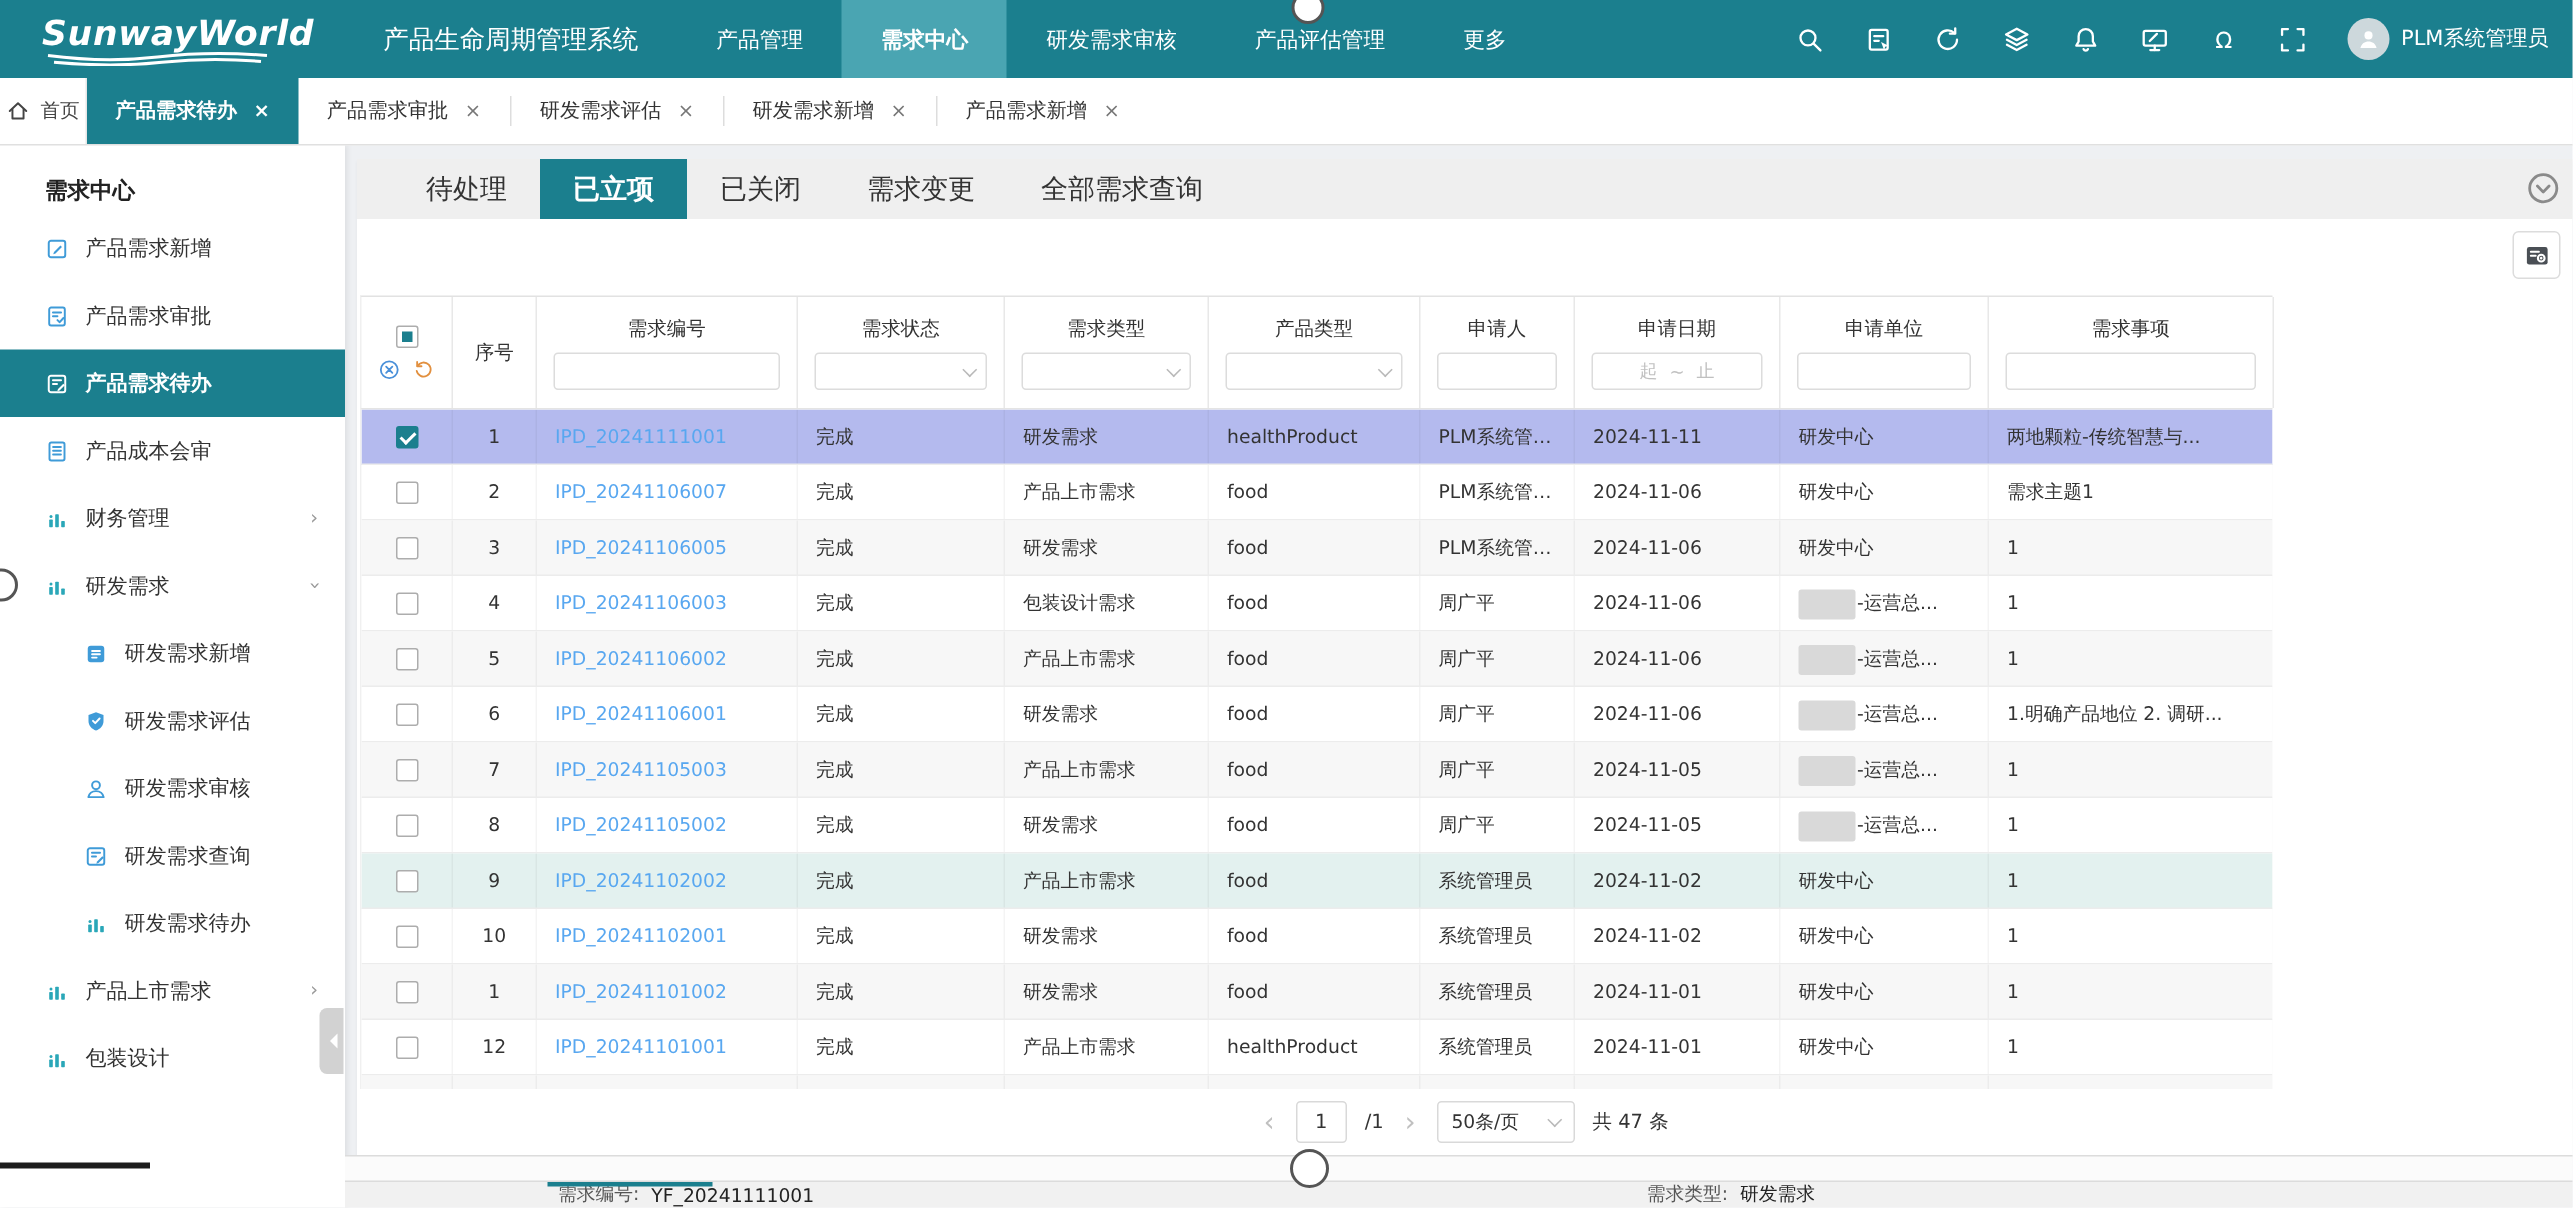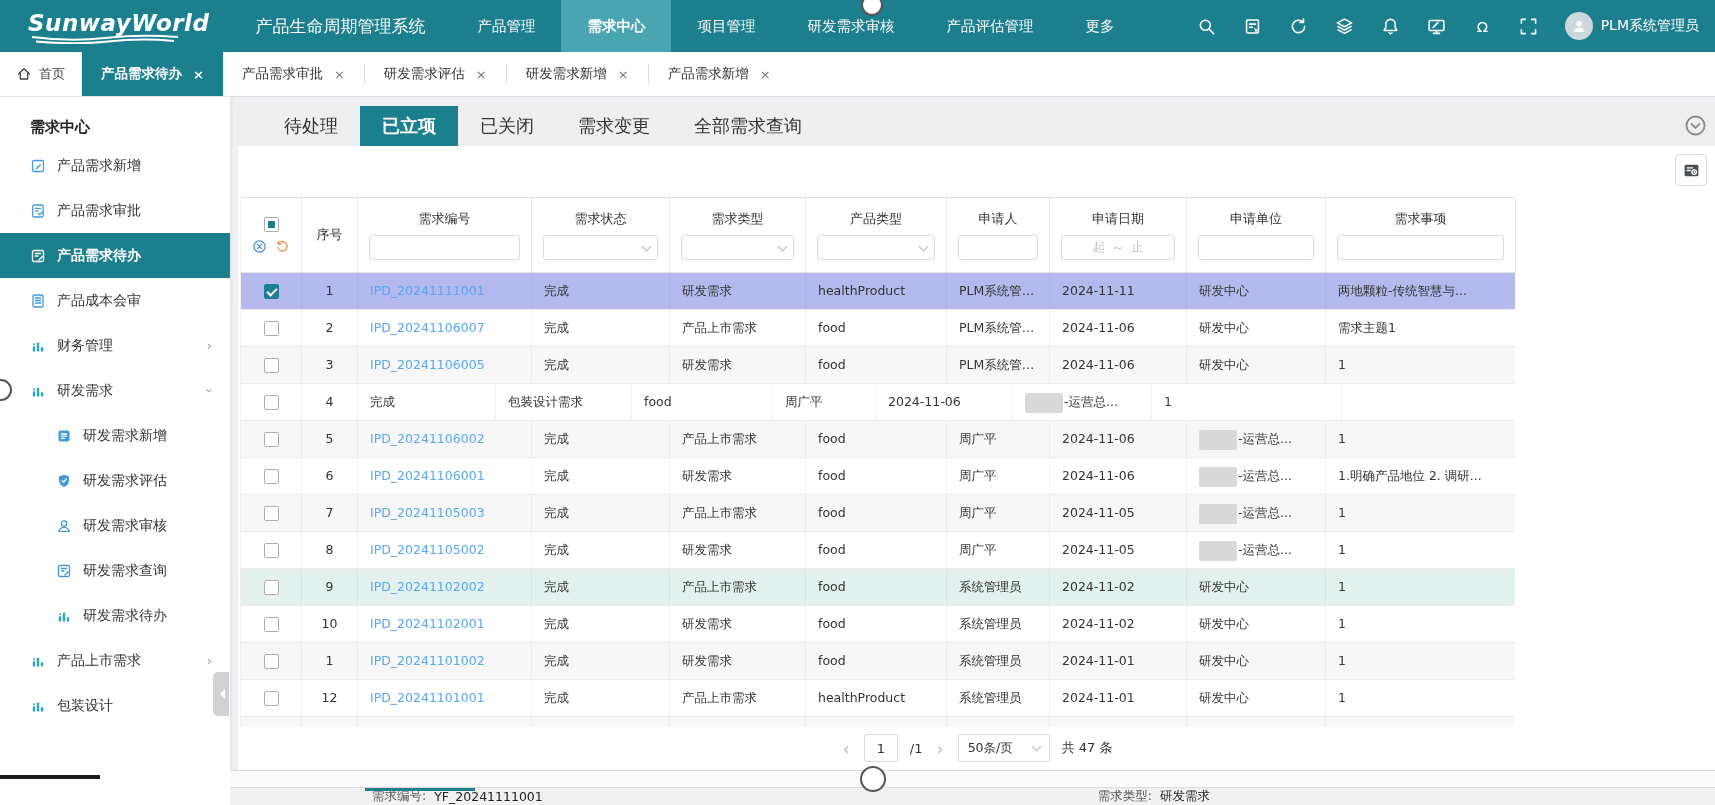--- a/index.html
+++ b/index.html
@@ -17,21 +17,21 @@
   .nav-item{padding:0 26px;display:flex;align-items:center;font-size:14.5px;cursor:pointer;white-space:nowrap}
   .nav-item.active{background:#4aa5b2;font-weight:bold}
   .nav-right{margin-left:auto;display:flex;align-items:center;gap:27px;margin-right:16px}
   .nav-right .icon{color:#fff;cursor:pointer}
   .userbox{display:flex;align-items:center;gap:8px;white-space:nowrap}
   .avatar{width:28px;height:28px;border-radius:50%;background:#cdd8dc;color:#fff;display:flex;align-items:center;justify-content:center}
   .username{font-size:14px}
 
   
   .tabbar{position:absolute;top:52px;left:0;right:0;height:44px;background:#fff;border-bottom:1px solid #e0e0e0;display:flex;align-items:stretch;z-index:19}
-  .home-tab{display:flex;align-items:center;gap:7px;padding:0 16px;border-right:1px solid #e6e6e6;color:#444;cursor:pointer}
+  .home-tab{display:flex;align-items:center;gap:7px;padding:0 4px;border-right:1px solid #e6e6e6;color:#444;cursor:pointer}
   .wtab{display:flex;align-items:center;gap:11px;padding:0 19px;font-size:13.5px;color:#333;cursor:pointer;white-space:nowrap}
   .wtab.active{background:#1b7f8e;color:#fff;font-weight:bold}
   .wtab .x{font-size:13px;color:#777}
   .wtab.active .x{color:#fff}
   .tabsep{width:1px;background:#ddd;margin:12px 0}
 
   
   .sidebar{position:absolute;top:96px;left:0;width:230px;bottom:0;background:#fff;box-shadow:1px 0 4px rgba(0,0,0,.08);z-index:15}
   .sb-title{font-size:15px;font-weight:bold;color:#222;padding:22px 0 6px 30px}
   .sb-item{height:45px;display:flex;align-items:center;padding-left:30px;font-size:14px;color:#333;cursor:pointer;position:relative;white-space:nowrap}
@@ -110,21 +110,20 @@
     <span>SunwayWorld</span>
     <svg width="150" height="10" viewBox="0 0 150 10" fill="none" stroke="#fff" stroke-width="2">
       <path d="M2 3 Q 40 8 75 4 T 148 3"></path>
         <path d="M6 7.5 Q 45 11 78 7.5 T 144 7"></path>
     </svg>
   </div>
   <div class="app-title">产品生命周期管理系统</div>
   <div class="nav-items" id="nav-items">
       <div class="nav-item">产品管理</div>
       <div class="nav-item active">需求中心</div>
-      <div class="nav-item">项目管理</div>
       <div class="nav-item">研发需求审核</div>
       <div class="nav-item">产品评估管理</div>
       <div class="nav-item">更多</div>
     </div>
   <div class="nav-right">
     <span id="nav-icons" style="display:flex;gap:27px;align-items:center">
         <span class="icon">
           <svg viewBox="0 0 16 16" width="19" height="19" fill="none" stroke="currentColor" stroke-width="1.3" stroke-linecap="round" stroke-linejoin="round">
             <circle cx="7" cy="7" r="4.2"></circle>
             <line x1="10.3" y1="10.3" x2="14" y2="14"></line>
@@ -517,20 +516,21 @@
           <div class="td" style="width: 103px;">PLM系统管理...</div>
           <div class="td" style="width: 137px;">2024-11-06</div>
           <div class="td" style="width: 139px;">研发中心</div>
           <div class="td" style="width: 190px;">1</div>
         </div>
         <div class="tr">
           <div class="td center row-cb" style="width: 61px;">
             <div class="cb"></div>
           </div>
           <div class="td center" style="width: 56px;">4</div>
+          <div class="td" style="width: 174px;"><a href="#">IPD_20241106003</a></div>
           <div class="td" style="width: 138px;">完成</div>
           <div class="td" style="width: 136px;">包装设计需求</div>
           <div class="td" style="width: 141px;">food</div>
           <div class="td" style="width: 103px;">周广平</div>
           <div class="td" style="width: 137px;">2024-11-06</div>
           <div class="td" style="width: 139px;"><span class="redact"></span>-运营总...</div>
           <div class="td" style="width: 190px;">1</div>
         </div>
         <div class="tr">
           <div class="td center row-cb" style="width: 61px;">

